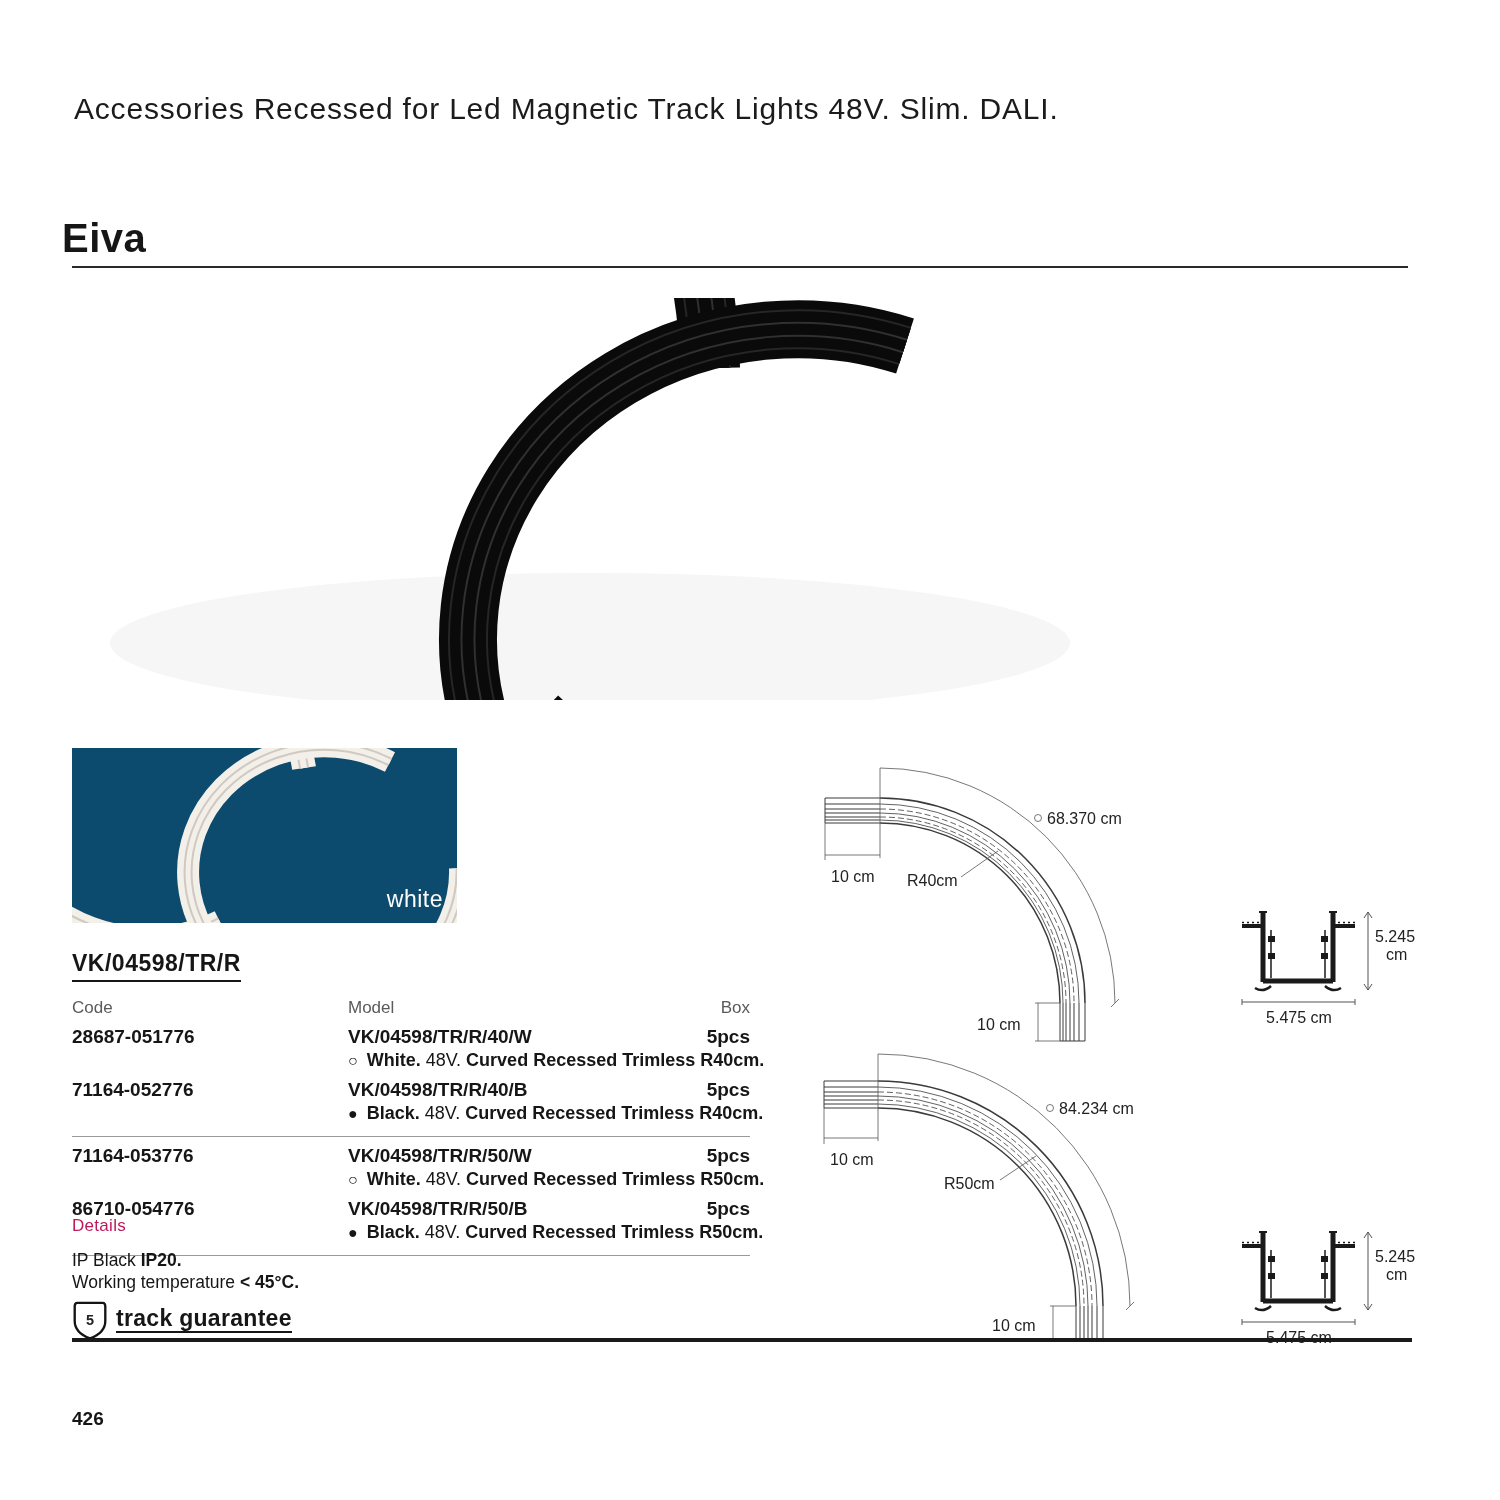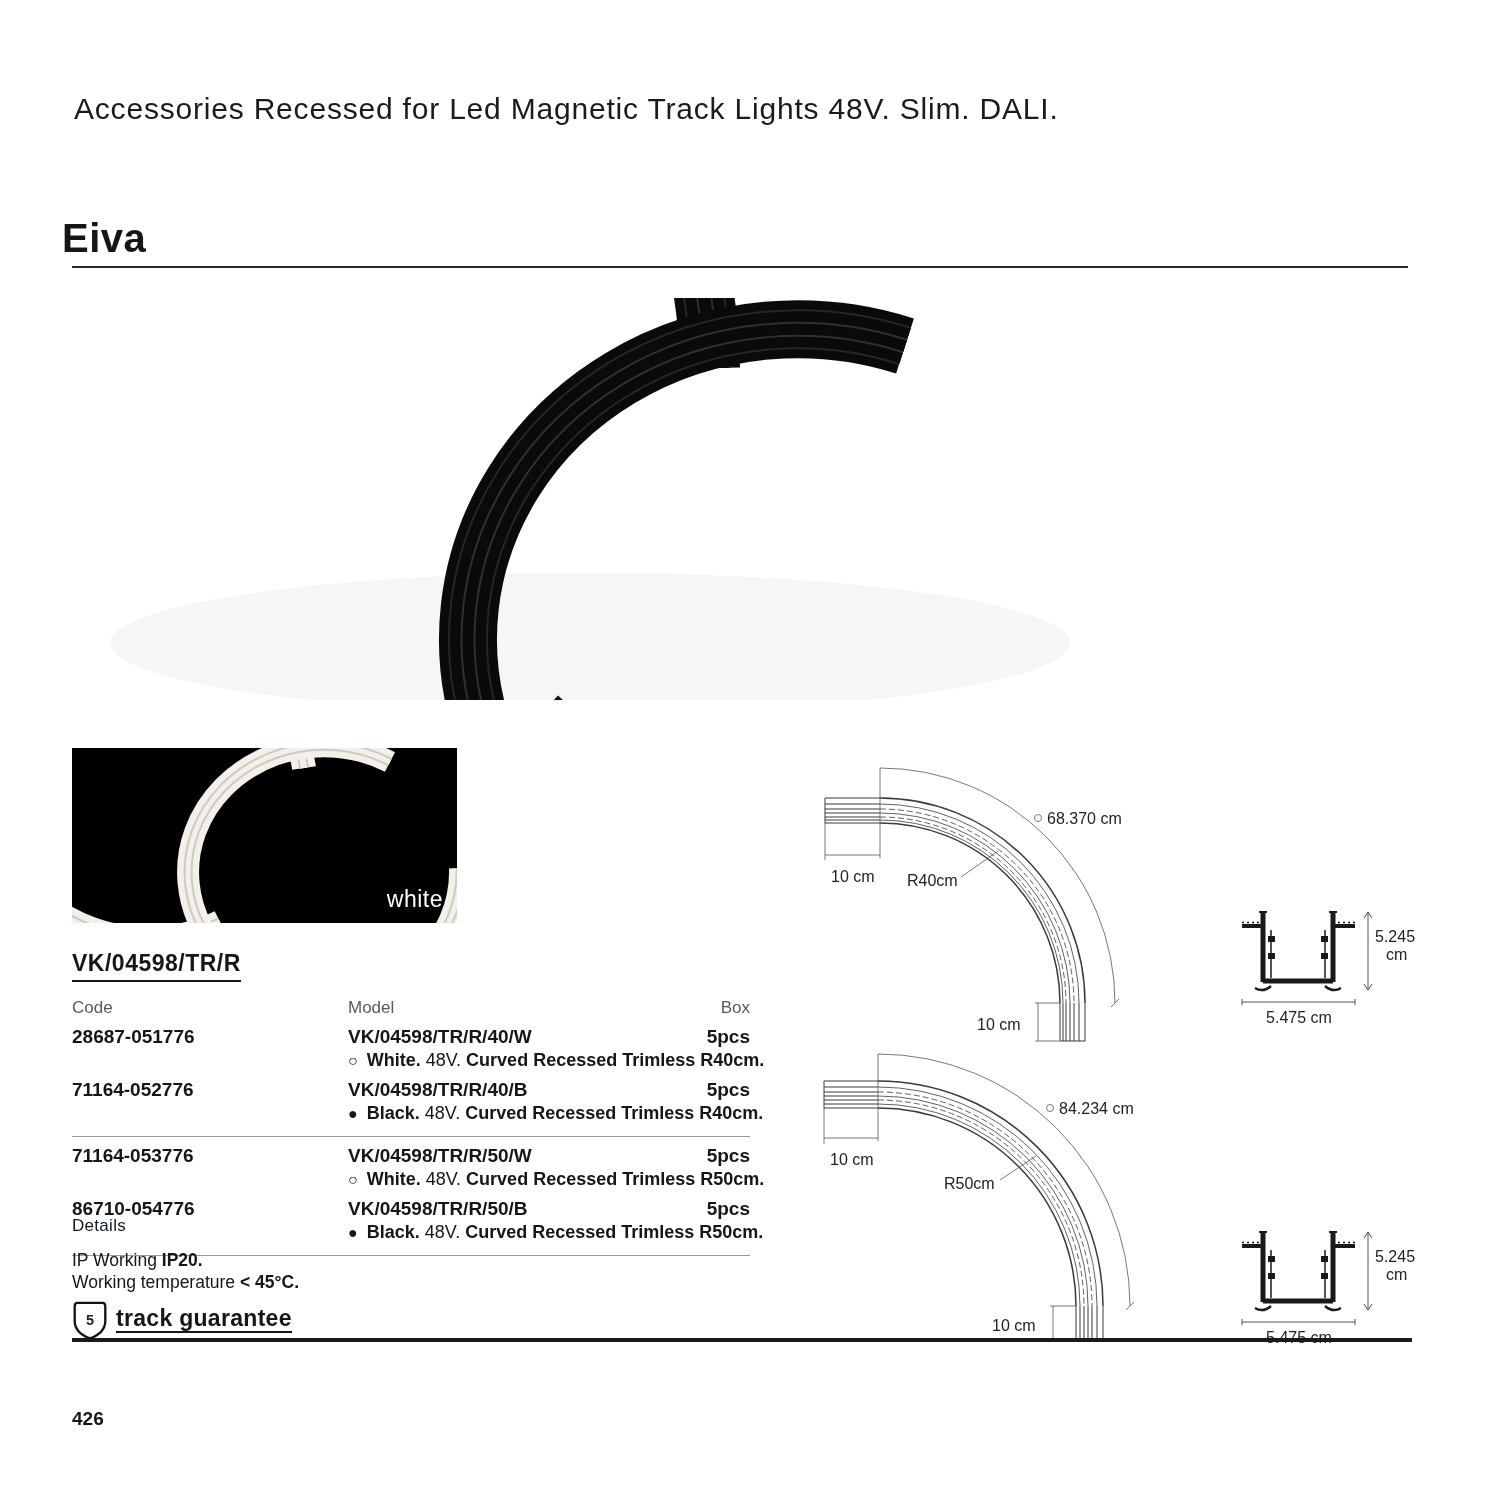--- a/index.html
+++ b/index.html
@@ -4,36 +4,36 @@
 <style>
   * { margin:0; padding:0; box-sizing:border-box; }
   html,body { width:1500px; height:1500px; background:#ffffff; font-family:"Liberation Sans", sans-serif; color:#161616; }
   .page { position:relative; width:1500px; height:1500px; overflow:hidden; background:#fff; }
 
   .header-title { position:absolute; left:74px; top:92px; font-size:30px; letter-spacing:0.8px; color:#1b1b1b; }
   .product-name { position:absolute; left:62px; top:216px; font-size:40px; font-weight:bold; letter-spacing:0.5px; }
   .title-rule { position:absolute; left:72px; top:266px; width:1336px; height:2px; background:#2a2a2a; }
 
   .main-photo { position:absolute; left:70px; top:298px; width:1010px; height:402px; overflow:hidden; background:#fff; }
-  .variant-photo { position:absolute; left:72px; top:748px; width:385px; height:175px; background:#000000; overflow:hidden; }
+  .variant-photo { position:absolute; left:72px; top:748px; width:385px; height:175px; background:#0c4a6e; overflow:hidden; }
   .variant-label { position:absolute; right:14px; bottom:10px; color:#fdfdfd; font-size:23px; letter-spacing:0.5px; }
 
   .catalog { position:absolute; left:72px; top:950px; width:678px; }
   .sku-heading { display:inline-block; font-size:23px; font-weight:bold; letter-spacing:0.5px; border-bottom:2.5px solid #161616; padding-bottom:3px; }
   .thead { display:flex; margin-top:16px; font-size:17px; color:#5a5a5a; }
   .row-line1 { display:flex; font-size:19px; font-weight:bold; line-height:20px; }
   .c-code { width:276px; } .c-model { flex:1; } .c-box { width:70px; text-align:right; }
   .trow { margin-top:9px; }
   .row-line2 { margin-left:276px; font-size:18px; line-height:20px; margin-top:3px; white-space:nowrap; }
   .row-line2 .b { font-weight:bold; }
   .row-line2 .bullet { font-size:16px; margin-right:4px; }
   .tdivider { border:none; border-top:1px solid #9a9a9a; margin:12px 0 3px 0; }
 
   .details { position:absolute; left:72px; top:1216px; width:690px; }
-  .details-label { font-size:17px; color:#0f172a; letter-spacing:0.3px; }
+  .details-label { font-size:17px; color:#be185d; letter-spacing:0.3px; }
   .details-cols { display:flex; margin-top:13px; font-size:17.5px; line-height:22px; }
   .d-left { width:347px; } .d-right { flex:1; }
   .d-left .b, .d-right .b { font-weight:bold; }
   .guarantee { display:flex; align-items:center; margin-top:6px; }
   .guarantee-label { font-size:23px; font-weight:bold; border-bottom:2.5px solid #161616; margin-left:8px; padding-bottom:2px; letter-spacing:0.3px; }
 
   .bottom-rule { position:absolute; left:72px; top:1338px; width:1340px; height:4px; background:#1a1a1a; }
   .page-number { position:absolute; left:72px; top:1408px; font-size:19px; font-weight:bold; }
 
   .diagram-r40 { position:absolute; left:795px; top:758px; }
@@ -157,21 +157,21 @@
     </div>
 
     <hr class="tdivider">
   </div>
 
   <div class="details">
     <div class="details-label">Details</div>
     <div class="details-cols">
       <div class="d-right">
         <div>
-          <span>IP Working</span>
+          <span>IP Black</span>
           <span class="b">IP20.</span>
         </div>
         <div>
           <span>Working temperature</span>
           <span class="b">&lt; 45°C.</span>
         </div>
         <div class="guarantee">
           <svg width="36" height="42" viewBox="0 0 40 46">
             <path d="M 6 4 L 34 4 Q 37 4 37 8 L 37 24 Q 37 37 20 43.5 Q 3 37 3 24 L 3 8 Q 3 4 6 4 Z" fill="none" stroke="#141414" stroke-width="2.6"></path>
             <text x="20" y="29" text-anchor="middle" font-size="22" font-weight="bold" fill="#141414">5</text>

